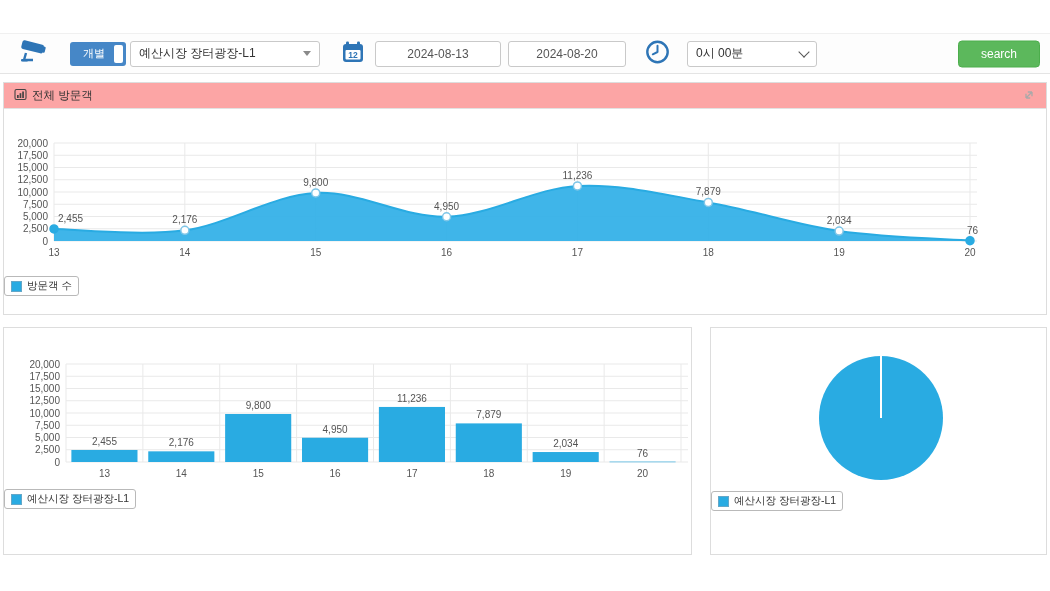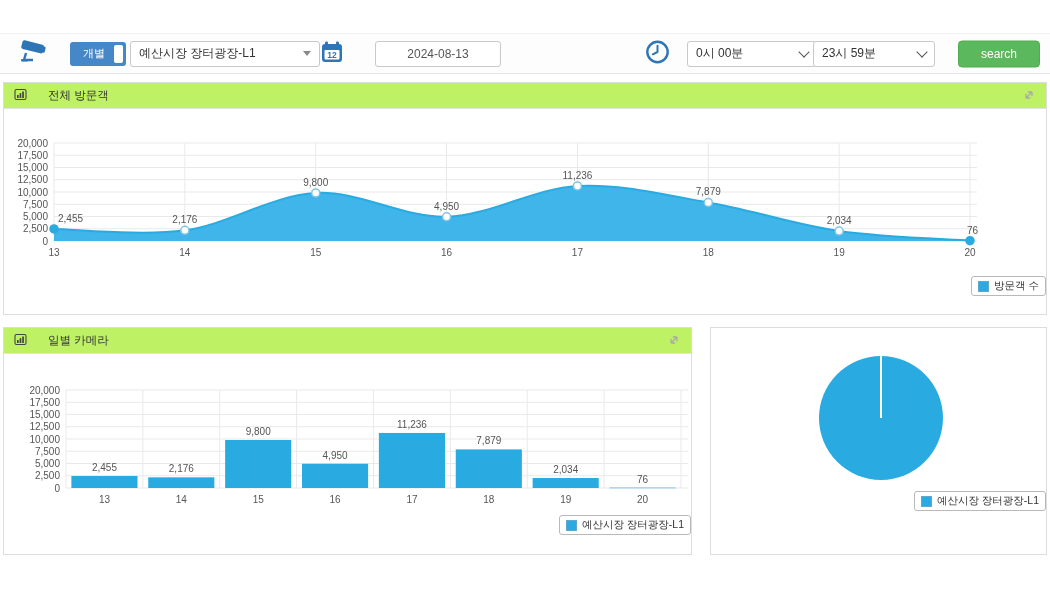--- a/index.html
+++ b/index.html
@@ -10,25 +10,25 @@
   .toggle{left:70px;width:56px;height:24px;background:#4687c7;border-radius:3px;color:#fff;font-size:11px;display:flex;align-items:center;cursor:pointer;}
   .toggle .tlabel{flex:1;text-align:center;padding-right:8px;}
   .toggle .knob{position:absolute;right:3px;top:3px;width:9px;height:18px;background:#fff;border-radius:2px;}
   .selectbox{height:26px;border:1px solid #c9c9c9;border-radius:3px;background:#fff;display:flex;align-items:center;font-size:12px;color:#333;padding:0 8px;box-sizing:border-box;cursor:pointer;}
   .selectbox .grow{flex:1;white-space:nowrap;overflow:hidden;}
   .tri-down{width:0;height:0;border-left:4px solid transparent;border-right:4px solid transparent;border-top:5px solid #8a8a8a;margin-left:6px;}
   .chev{width:7px;height:7px;border-right:1.6px solid #555;border-bottom:1.6px solid #555;transform:rotate(45deg);margin:-4px 0 0 6px;}
   .dateinput{height:26px;border:1px solid #c9c9c9;border-radius:3px;font-size:12px;color:#555;padding:0 10px;box-sizing:border-box;font-family:inherit;outline:none;text-align:center;}
   .search-btn{height:27px;background:#5cb85c;border:1px solid #4cae4c;border-radius:4px;color:#fff;font-size:12px;cursor:pointer;font-family:inherit;}
   .panel{position:absolute;border:1px solid #ddd;background:#fff;box-sizing:border-box;}
-  .panel-hd{height:26px;background:#bef264;border-bottom:1px solid #e2e2e2;display:flex;align-items:center;padding:0 10px;font-size:11.5px;color:#333;box-sizing:border-box;gap:16px;}
+  .panel-hd{height:26px;background:#fca5a5;border-bottom:1px solid #e2e2e2;display:flex;align-items:center;padding:0 10px;font-size:11.5px;color:#333;box-sizing:border-box;}
   .panel-hd .ttl{margin-left:5px;}
   .panel-hd .sp{flex:1;}
   .panel-bd{position:relative;background:#fff;}
-  .legend-row{display:flex;justify-content:flex-end;margin-top:5px;}
+  .legend-row{display:flex;justify-content:flex-start;margin-top:5px;}
   .legend-box{display:inline-flex;align-items:center;border:1px solid #b9b9b9;border-radius:3px;background:#fff;padding:2px 6px;font-size:10.5px;color:#333;gap:5px;}
   .legend-swatch{width:11px;height:11px;background:#29abe2;border:1px solid #64a7c8;box-sizing:border-box;}
   svg text{font-family:"Liberation Sans","DejaVu Sans",sans-serif;}
 </style>
 </head>
 <body>
 
 <div class="toolbar">
 
   <span class="tb-center" style="left:17px">
@@ -45,45 +45,42 @@
   <div class="toggle tb-center">
     <span class="tlabel">개별</span>
     <span class="knob"></span>
   </div>
 
   <div class="selectbox tb-center" style="left:130px;width:190px">
     <span class="grow">예산시장 장터광장-L1</span>
     <span class="tri-down"></span>
   </div>
 
-  <span class="tb-center" style="left:320px">
+  <span class="tb-center" style="left:341px">
     <svg width="24" height="24" viewBox="0 0 24 24">
       <rect x="2" y="4" width="20" height="18" rx="3" fill="#2e75b6"></rect>
       <rect x="5" y="1.5" width="3" height="5" rx="1.2" fill="#2e75b6"></rect>
       <rect x="16" y="1.5" width="3" height="5" rx="1.2" fill="#2e75b6"></rect>
       <rect x="4.5" y="10" width="15" height="9.5" rx="1" fill="#fff"></rect>
       <text id="calendar-day-text" x="12" y="17.6" text-anchor="middle" font-size="8.5" font-weight="bold" fill="#2e75b6">12</text>
     </svg>
   </span>
 
   <input class="dateinput tb-center" style="left: 375px; width: 126px;" value="2024-08-13">
+  <input class="dateinput tb-center" style="left: 508px; width: 118px;" value="2024-08-20">
 
   <span class="tb-center" style="left:645px">
     <svg width="25" height="25" viewBox="0 0 25 25">
       <circle cx="12.5" cy="12.5" r="10.2" fill="none" stroke="#2e75b6" stroke-width="2.4"></circle>
       <path d="M12.5 12.5 V6.2 M12.5 12.5 L7.8 14.8" stroke="#2e75b6" stroke-width="2" fill="none" stroke-linecap="round"></path>
     </svg>
   </span>
 
   <div class="selectbox tb-center" style="left:687px;width:130px">
     <span class="grow">0시 00분</span>
-    <span class="chev"></span>
-  </div>
-  <div class="selectbox tb-center" style="left:813px;width:122px">
-    <span class="grow">23시 59분</span>
     <span class="chev"></span>
   </div>
 
   <button class="search-btn tb-center" style="left:958px;width:82px">search</button>
 </div>
 
 <div class="panel" style="left:3px;top:82px;width:1044px;height:233px">
   <div class="panel-hd">
     <span>
       <svg width="13" height="13" viewBox="0 0 13 13">
@@ -159,37 +156,20 @@
     <div class="legend-row">
       <span class="legend-box">
         <span class="legend-swatch"></span>
         <span>방문객 수</span>
       </span>
     </div>
   </div>
 </div>
 
 <div class="panel" style="left:3px;top:327px;width:689px;height:228px">
-  <div class="panel-hd">
-    <span>
-      <svg width="13" height="13" viewBox="0 0 13 13">
-        <rect x="1" y="1.5" width="11" height="10" rx="1.5" fill="none" stroke="#444" stroke-width="1.1"></rect>
-        <rect x="3" y="7" width="1.7" height="3" fill="#444"></rect>
-        <rect x="5.6" y="5.2" width="1.7" height="4.8" fill="#444"></rect>
-        <rect x="8.2" y="3.5" width="1.7" height="6.5" fill="#444"></rect>
-      </svg>
-    </span>
-    <span class="ttl">일별 카메라</span>
-    <span class="sp"></span>
-    <span>
-      <svg width="14" height="14" viewBox="0 0 14 14" stroke="#a9a9a9" stroke-width="1.3" fill="none">
-        <path d="M4 10 L10 4 M10 4 h-4.2 M10 4 v4.2 M4 10 h4.2 M4 10 v-4.2"></path>
-      </svg>
-    </span>
-  </div>
   <div class="panel-bd" style="height:200px">
     <svg id="bar-chart" width="685" height="152">
         <line x1="62" y1="134" x2="684" y2="134" stroke="#e9e9e9" stroke-width="1"></line>
         <line x1="62" y1="121.75" x2="684" y2="121.75" stroke="#e9e9e9" stroke-width="1"></line>
         <line x1="62" y1="109.5" x2="684" y2="109.5" stroke="#e9e9e9" stroke-width="1"></line>
         <line x1="62" y1="97.25" x2="684" y2="97.25" stroke="#e9e9e9" stroke-width="1"></line>
         <line x1="62" y1="85" x2="684" y2="85" stroke="#e9e9e9" stroke-width="1"></line>
         <line x1="62" y1="72.75" x2="684" y2="72.75" stroke="#e9e9e9" stroke-width="1"></line>
         <line x1="62" y1="60.5" x2="684" y2="60.5" stroke="#e9e9e9" stroke-width="1"></line>
         <line x1="62" y1="48.25" x2="684" y2="48.25" stroke="#e9e9e9" stroke-width="1"></line>

